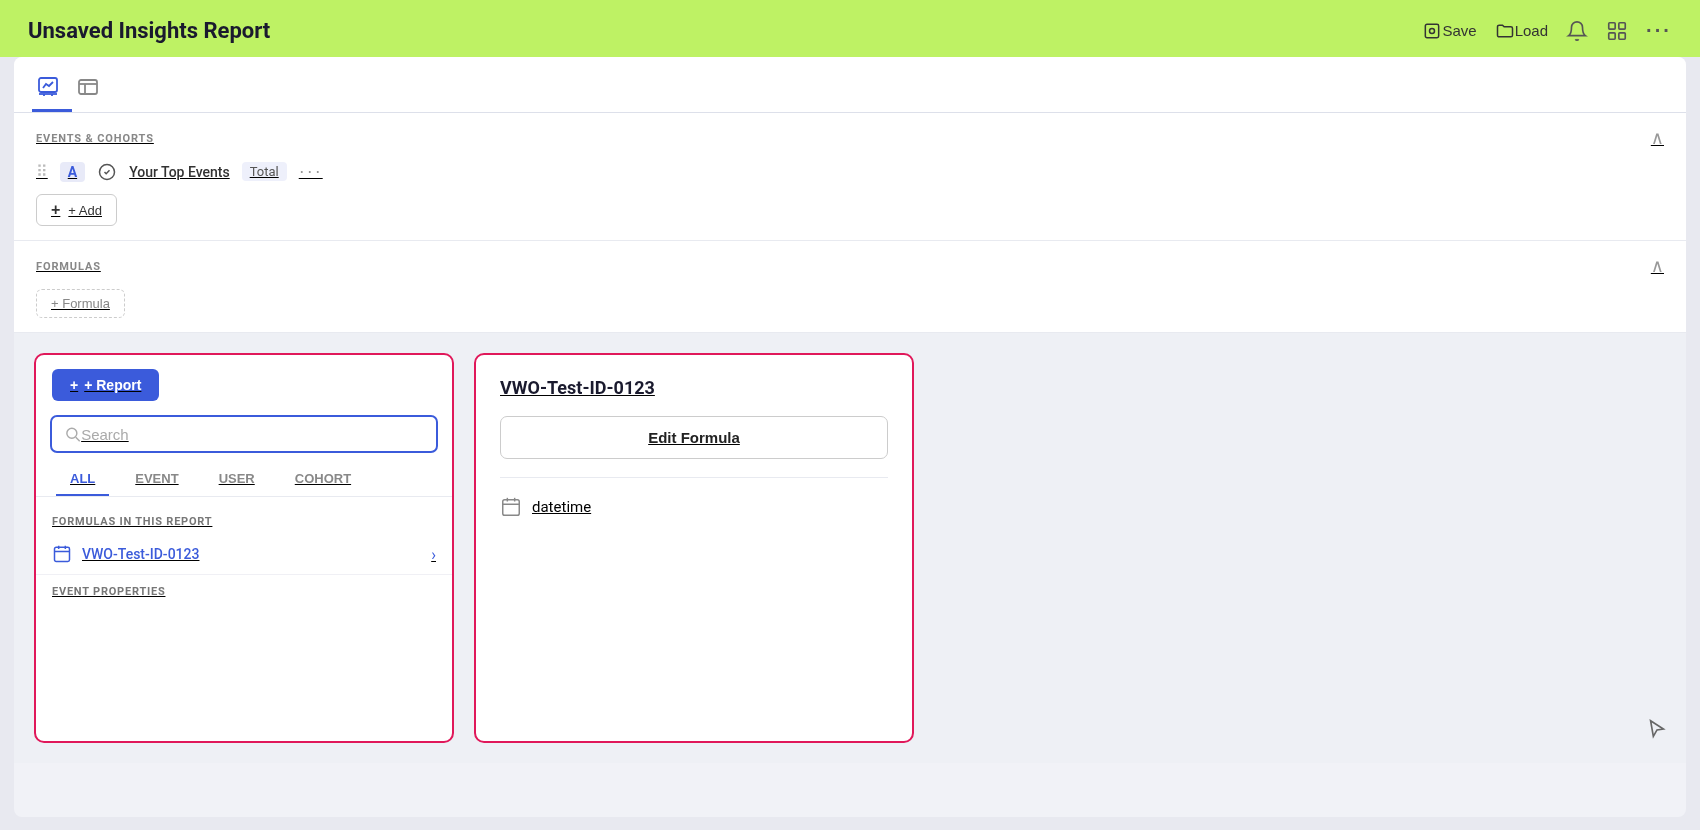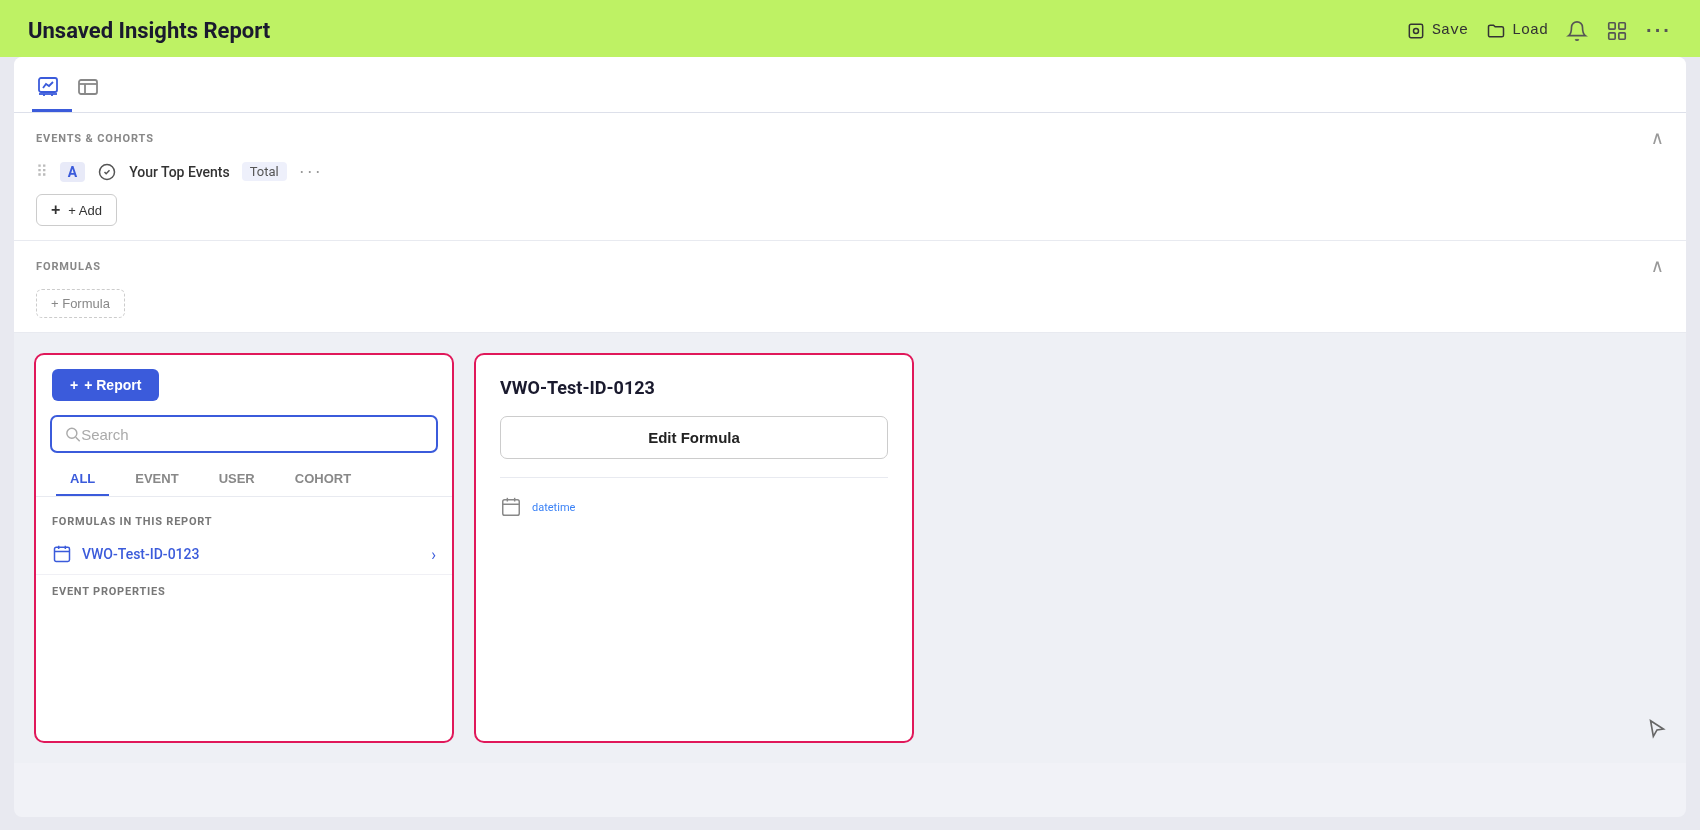--- a/index.html
+++ b/index.html
@@ -26,28 +26,26 @@
       color: #1a1a2e;
     }
     .header-actions {
       display: flex;
       align-items: center;
       gap: 18px;
     }
     .header-action-btn {
       display: flex;
       align-items: center;
-      gap: 6px;
       background: none;
       border: none;
       cursor: pointer;
       font-size: 15px;
       color: #333;
       font-weight: 500;
-      font-family: Liberation Mono, monospace;
     }
     .header-action-btn svg {
       width: 20px;
       height: 20px;
     }
     .header-icon-btn {
       background: none;
       border: none;
       cursor: pointer;
       color: #555;
@@ -55,20 +53,21 @@
       align-items: center;
     }
 
     
     .main-panel {
       background: #f1f2f7;
       margin: 0 14px;
       border-radius: 8px;
       padding: 0;
       min-height: 760px;
+      text-decoration: underline;
     }
 
     
     .tabs-row {
       display: flex;
       align-items: center;
       padding: 12px 18px 0 18px;
       border-bottom: 1px solid #dde0ea;
       background: white;
       border-radius: 8px 8px 0 0;
@@ -344,22 +343,22 @@
       height: 1px;
       background: #e8eaf0;
       margin: 18px 0;
     }
     .detail-property {
       display: flex;
       align-items: center;
       gap: 10px;
     }
     .detail-property-name {
-      font-size: 11px;
-      color: #3b82f6;
+      font-size: 15px;
+      color: #000000;
     }
 
     
     .cursor-icon {
       position: absolute;
       bottom: 18px;
       right: 18px;
       font-size: 22px;
       color: #555;
     }

